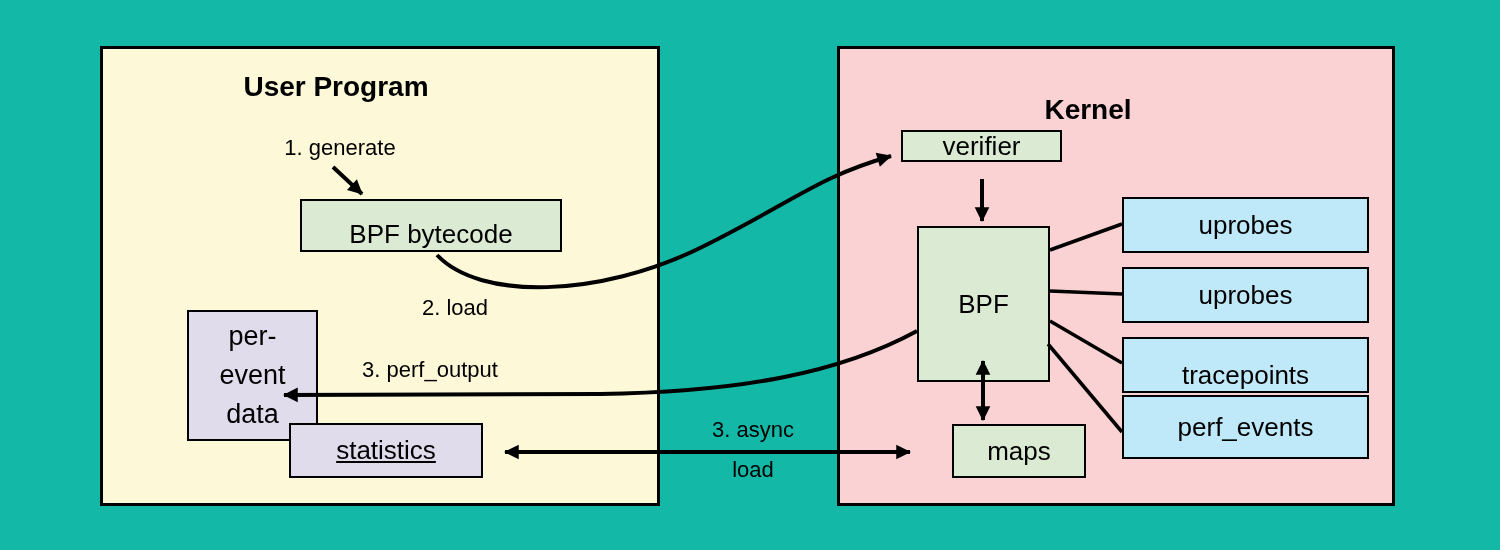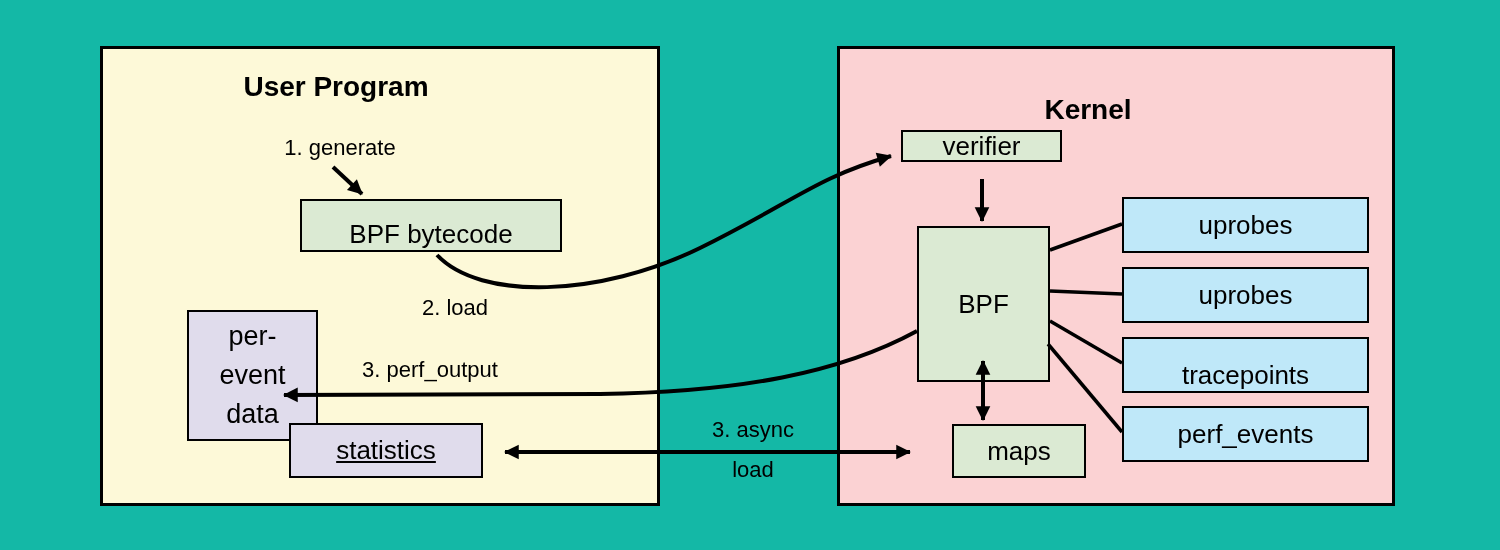--- a/index.html
+++ b/index.html
@@ -74,21 +74,21 @@
 
   <div class="node blue" style="left:1122px;top:197px;width:247px;height:56px;">
     <span>uprobes</span>
   </div>
   <div class="node blue" style="left:1122px;top:267px;width:247px;height:56px;">
     <span>uprobes</span>
   </div>
   <div class="node blue" style="left:1122px;top:337px;width:247px;height:56px;align-items:flex-end;">
     <span>tracepoints</span>
   </div>
-  <div class="node blue" style="left:1122px;top:406px;width:247px;height:56px;">
+  <div class="node blue" style="left:1122px;top:395px;width:247px;height:64px;">
     <span>perf_events</span>
   </div>
 
   <div class="flow-label" style="left:340px;top:148px;">1. generate</div>
   <div class="flow-label" style="left:455px;top:308px;">2. load</div>
   <div class="flow-label" style="left:430px;top:370px;">3. perf_output</div>
   <div class="flow-label" style="left:753px;top:430px;">3. async</div>
   <div class="flow-label" style="left:753px;top:470px;">load</div>
 
   <svg class="connectors" viewBox="0 0 1500 550">

